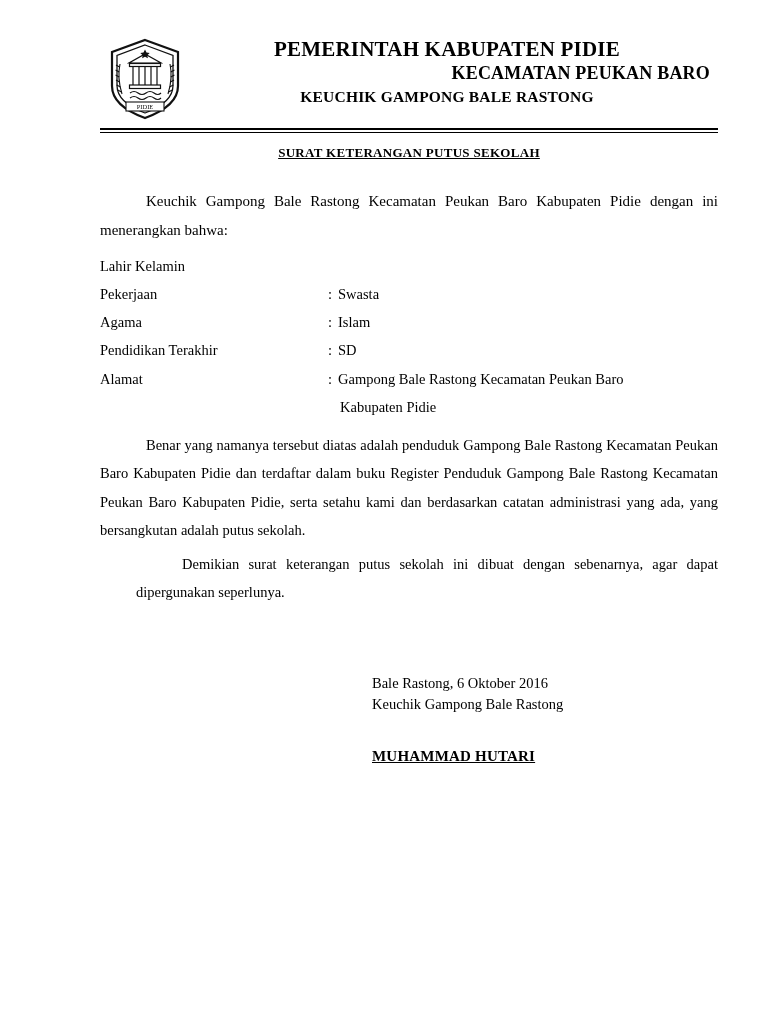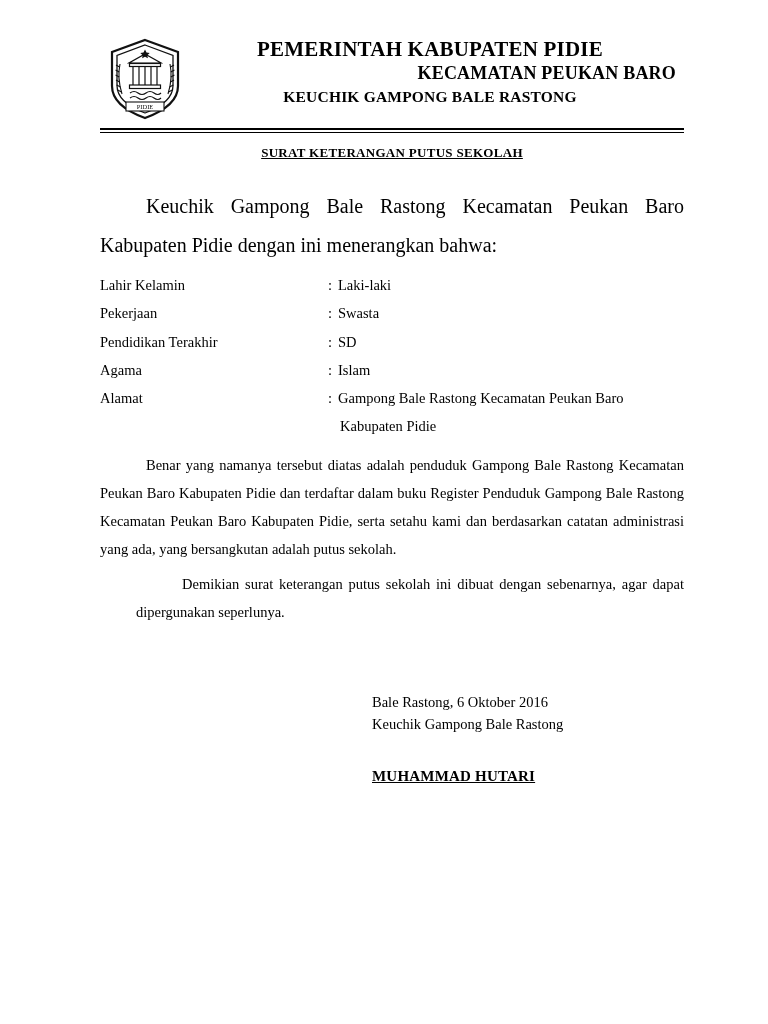--- a/index.html
+++ b/index.html
@@ -12,21 +12,21 @@
     width: 768px;
     height: 1024px;
     font-family: "Liberation Serif", serif;
     color: #000000;
     position: relative;
     overflow: hidden;
   }
   .page {
     width: 768px;
     height: 1024px;
-    padding: 28px 84px 0 100px;
+    padding: 28px 50px 0 100px;
     position: relative;
   }
 
   
   .letterhead {
     display: flex;
     align-items: flex-start;
     padding-top: 8px;
   }
   .crest {
@@ -94,21 +94,21 @@
     font-size: 14.5px;
   }
   .doc-number .nlabel { }
   .doc-number .slash1 { display: inline-block; width: 64px; text-align: center; }
   .doc-number .slash2 { display: inline-block; }
   .doc-number .roman { text-decoration: underline; }
 
   
   .body-text {
     margin-top: 26px;
-    font-size: 20px;
+    font-size: 15px;
     line-height: 1.95;
     text-align: justify;
   }
   .indent { display: inline-block; width: 46px; }
 
   .ident {
     margin-top: 6px;
     font-size: 14.5px;
   }
   .ident-row {
@@ -212,43 +212,40 @@
   <div class="body-text">
     <span class="indent"></span><span>Keuchik Gampong Bale Rastong Kecamatan Peukan Baro Kabupaten Pidie dengan ini menerangkan bahwa:</span>
   </div>
 
   <div class="ident">
 
 
 
     <div class="ident-row">
       <div class="ident-label">Lahir Kelamin</div>
-      <div class="ident-value">
-        <span class="colon">:</span><span>Laki-laki</span>
-      </div>
     </div>
 
     <div class="ident-row">
       <div class="ident-label">Pekerjaan</div>
       <div class="ident-value">
         <span class="colon">:</span><span>Swasta</span>
       </div>
     </div>
 
     <div class="ident-row">
+      <div class="ident-label">Agama</div>
+      <div class="ident-value">
+        <span class="colon">:</span><span>Islam</span>
+      </div>
+    </div>
+
+    <div class="ident-row">
       <div class="ident-label">Pendidikan Terakhir</div>
       <div class="ident-value">
         <span class="colon">:</span><span>SD</span>
-      </div>
-    </div>
-
-    <div class="ident-row">
-      <div class="ident-label">Agama</div>
-      <div class="ident-value">
-        <span class="colon">:</span><span>Islam</span>
       </div>
     </div>
 
     <div class="ident-row">
       <div class="ident-label">Alamat</div>
       <div class="ident-value">
         <span class="colon">:</span><span>Gampong Bale Rastong Kecamatan Peukan Baro</span>
       </div>
     </div>
 

